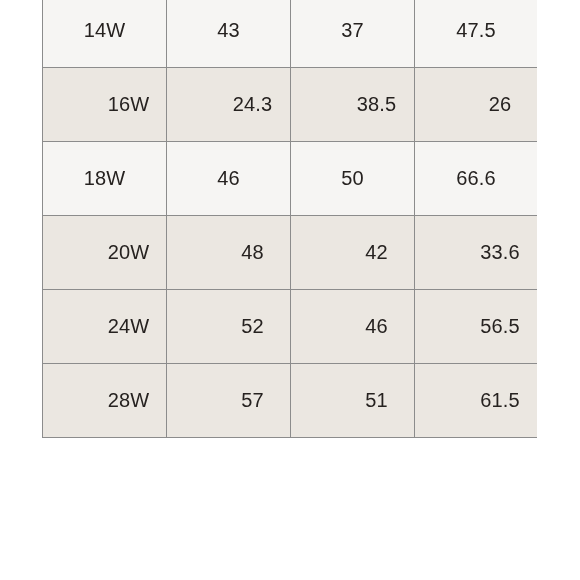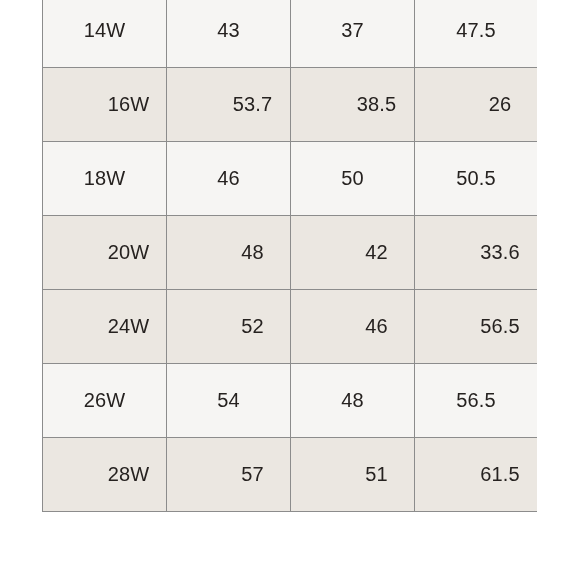--- a/index.html
+++ b/index.html
@@ -74,46 +74,40 @@
       </colgroup>
       <tbody>
           <tr class="row-light">
             <td>14W</td>
             <td>43</td>
             <td>37</td>
             <td>47.5</td>
           </tr>
           <tr class="row-dark">
             <td>16W</td>
-            <td>53.7</td>
+            <td>24.3</td>
             <td>38.5</td>
             <td>26</td>
           </tr>
           <tr class="row-light">
             <td>18W</td>
             <td>46</td>
             <td>50</td>
-            <td>50.5</td>
+            <td>66.6</td>
           </tr>
           <tr class="row-dark">
             <td>20W</td>
             <td>48</td>
             <td>42</td>
             <td>33.6</td>
           </tr>
           <tr class="row-dark">
             <td>24W</td>
             <td>52</td>
             <td>46</td>
-            <td>56.5</td>
-          </tr>
-          <tr class="row-light">
-            <td>26W</td>
-            <td>54</td>
-            <td>48</td>
             <td>56.5</td>
           </tr>
           <tr class="row-dark">
             <td>28W</td>
             <td>57</td>
             <td>51</td>
             <td>61.5</td>
           </tr>
         </tbody>
     </table>

